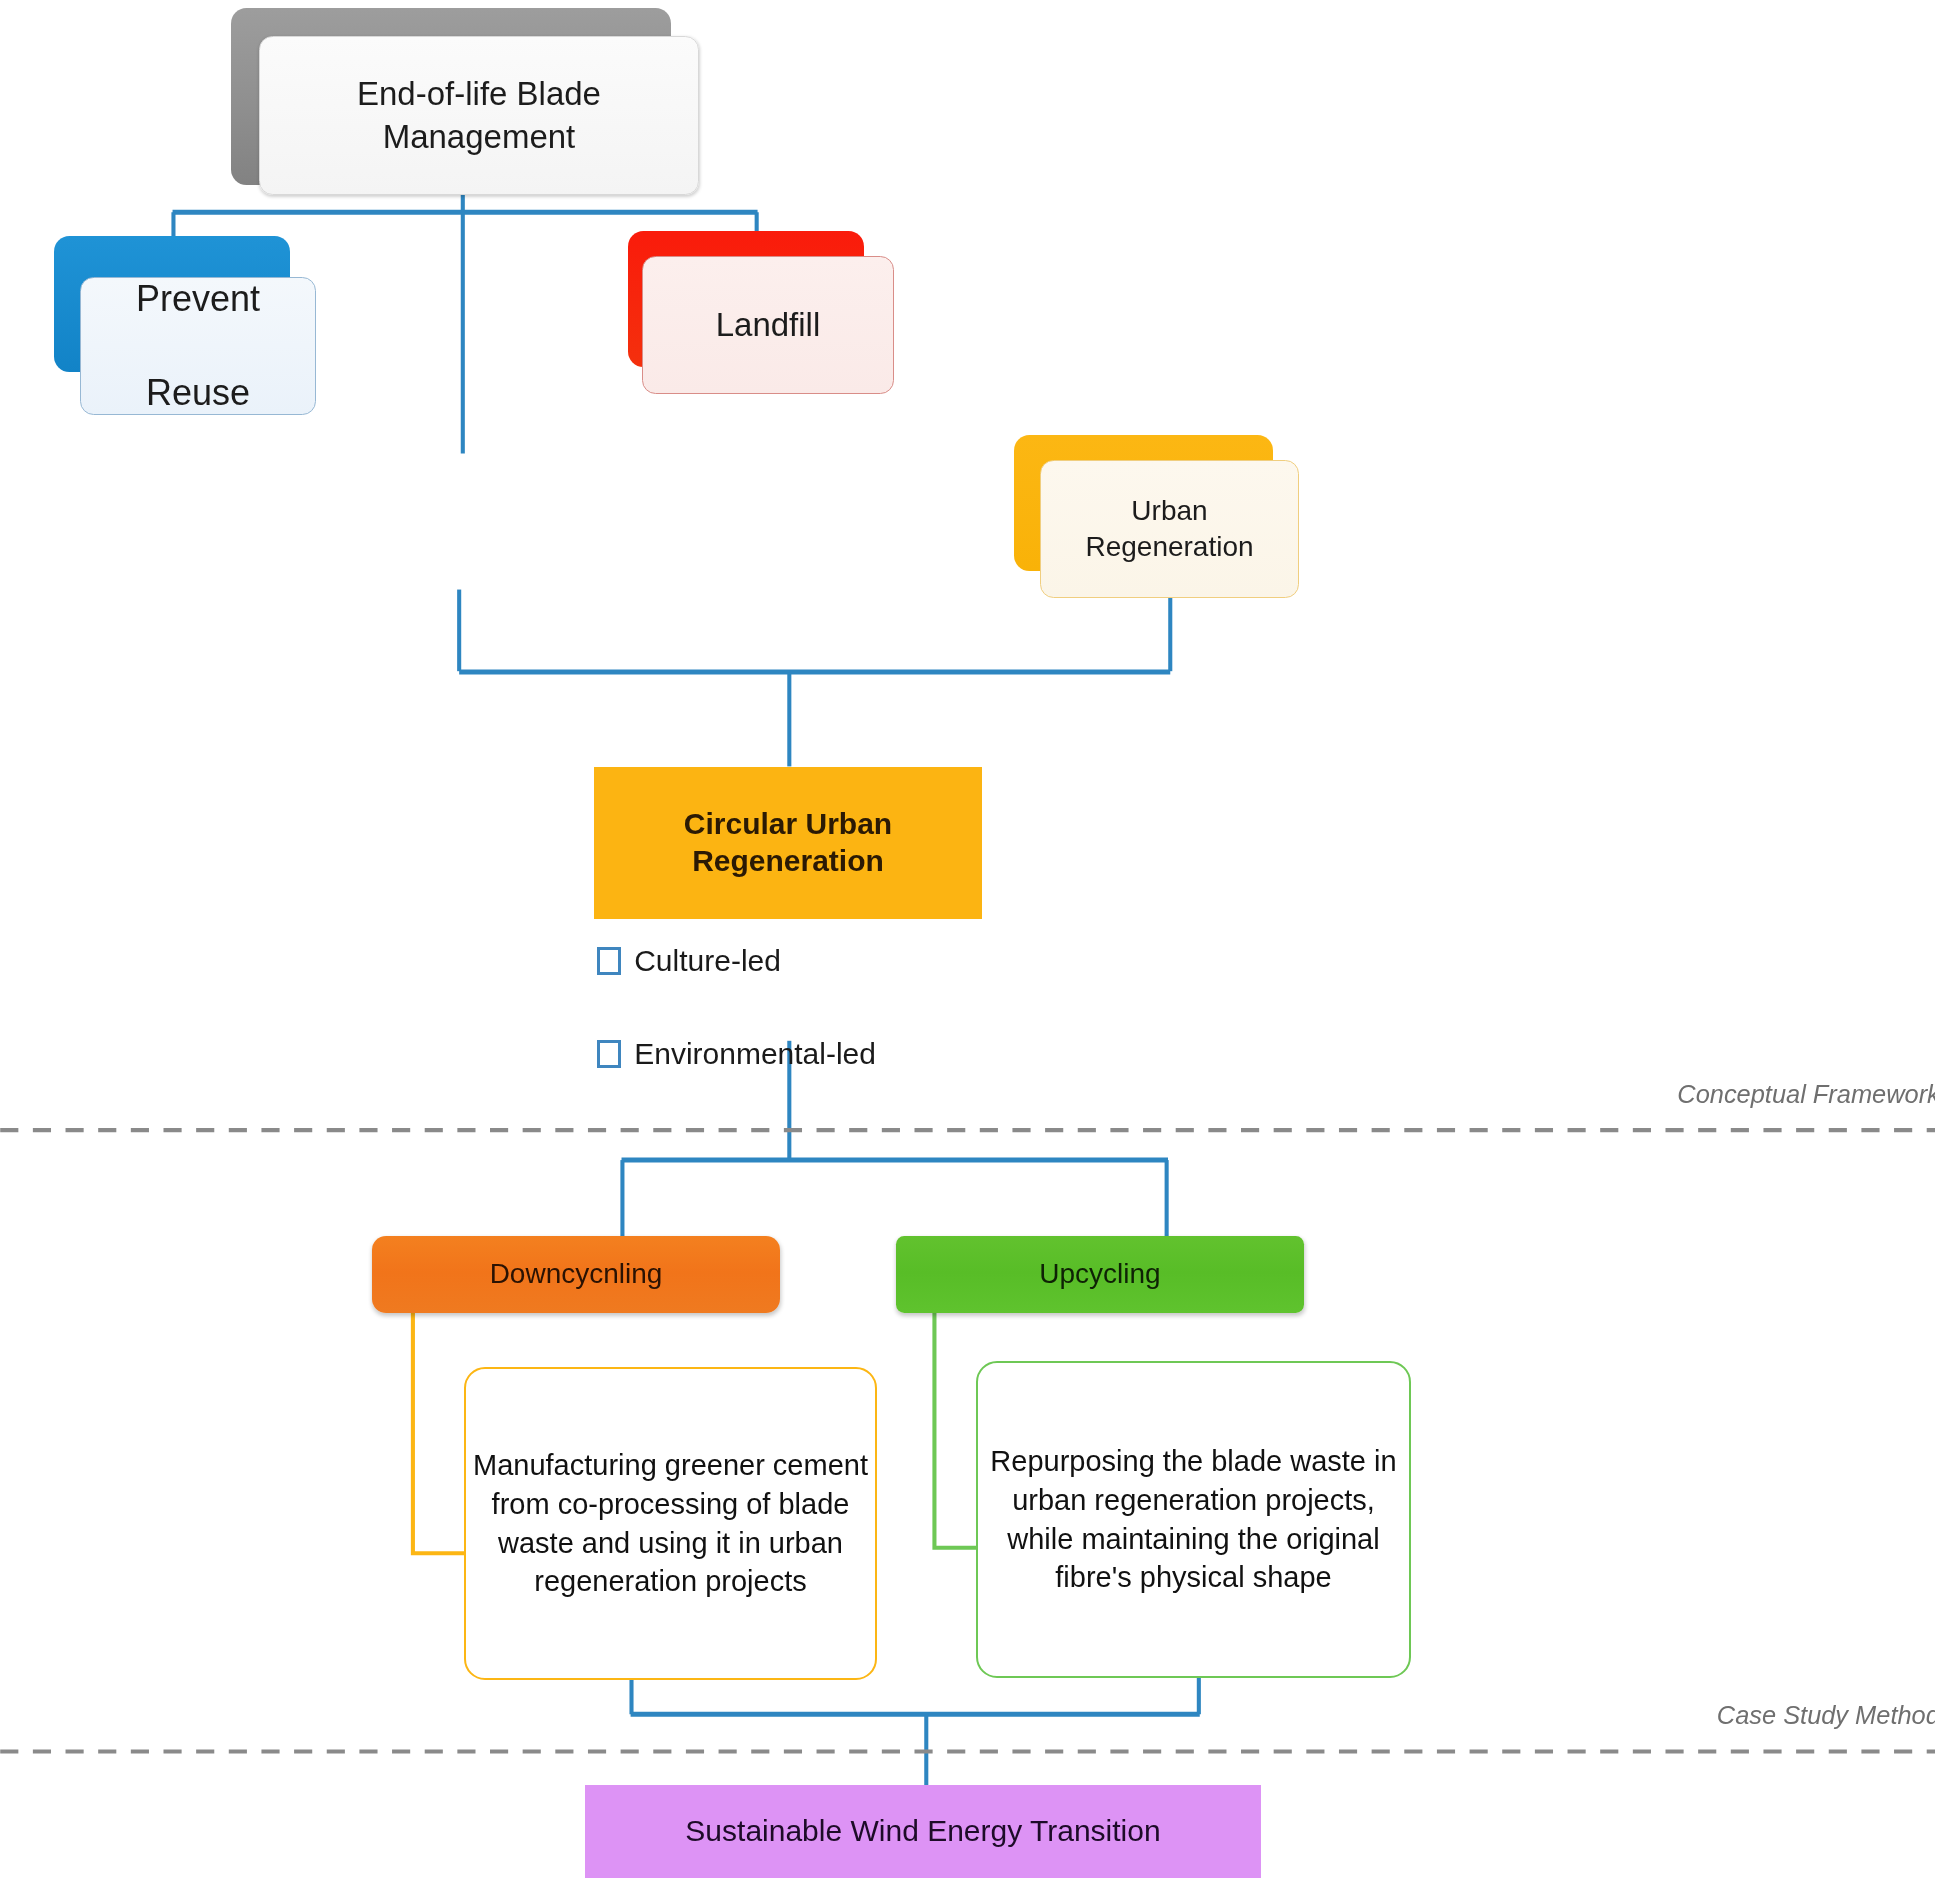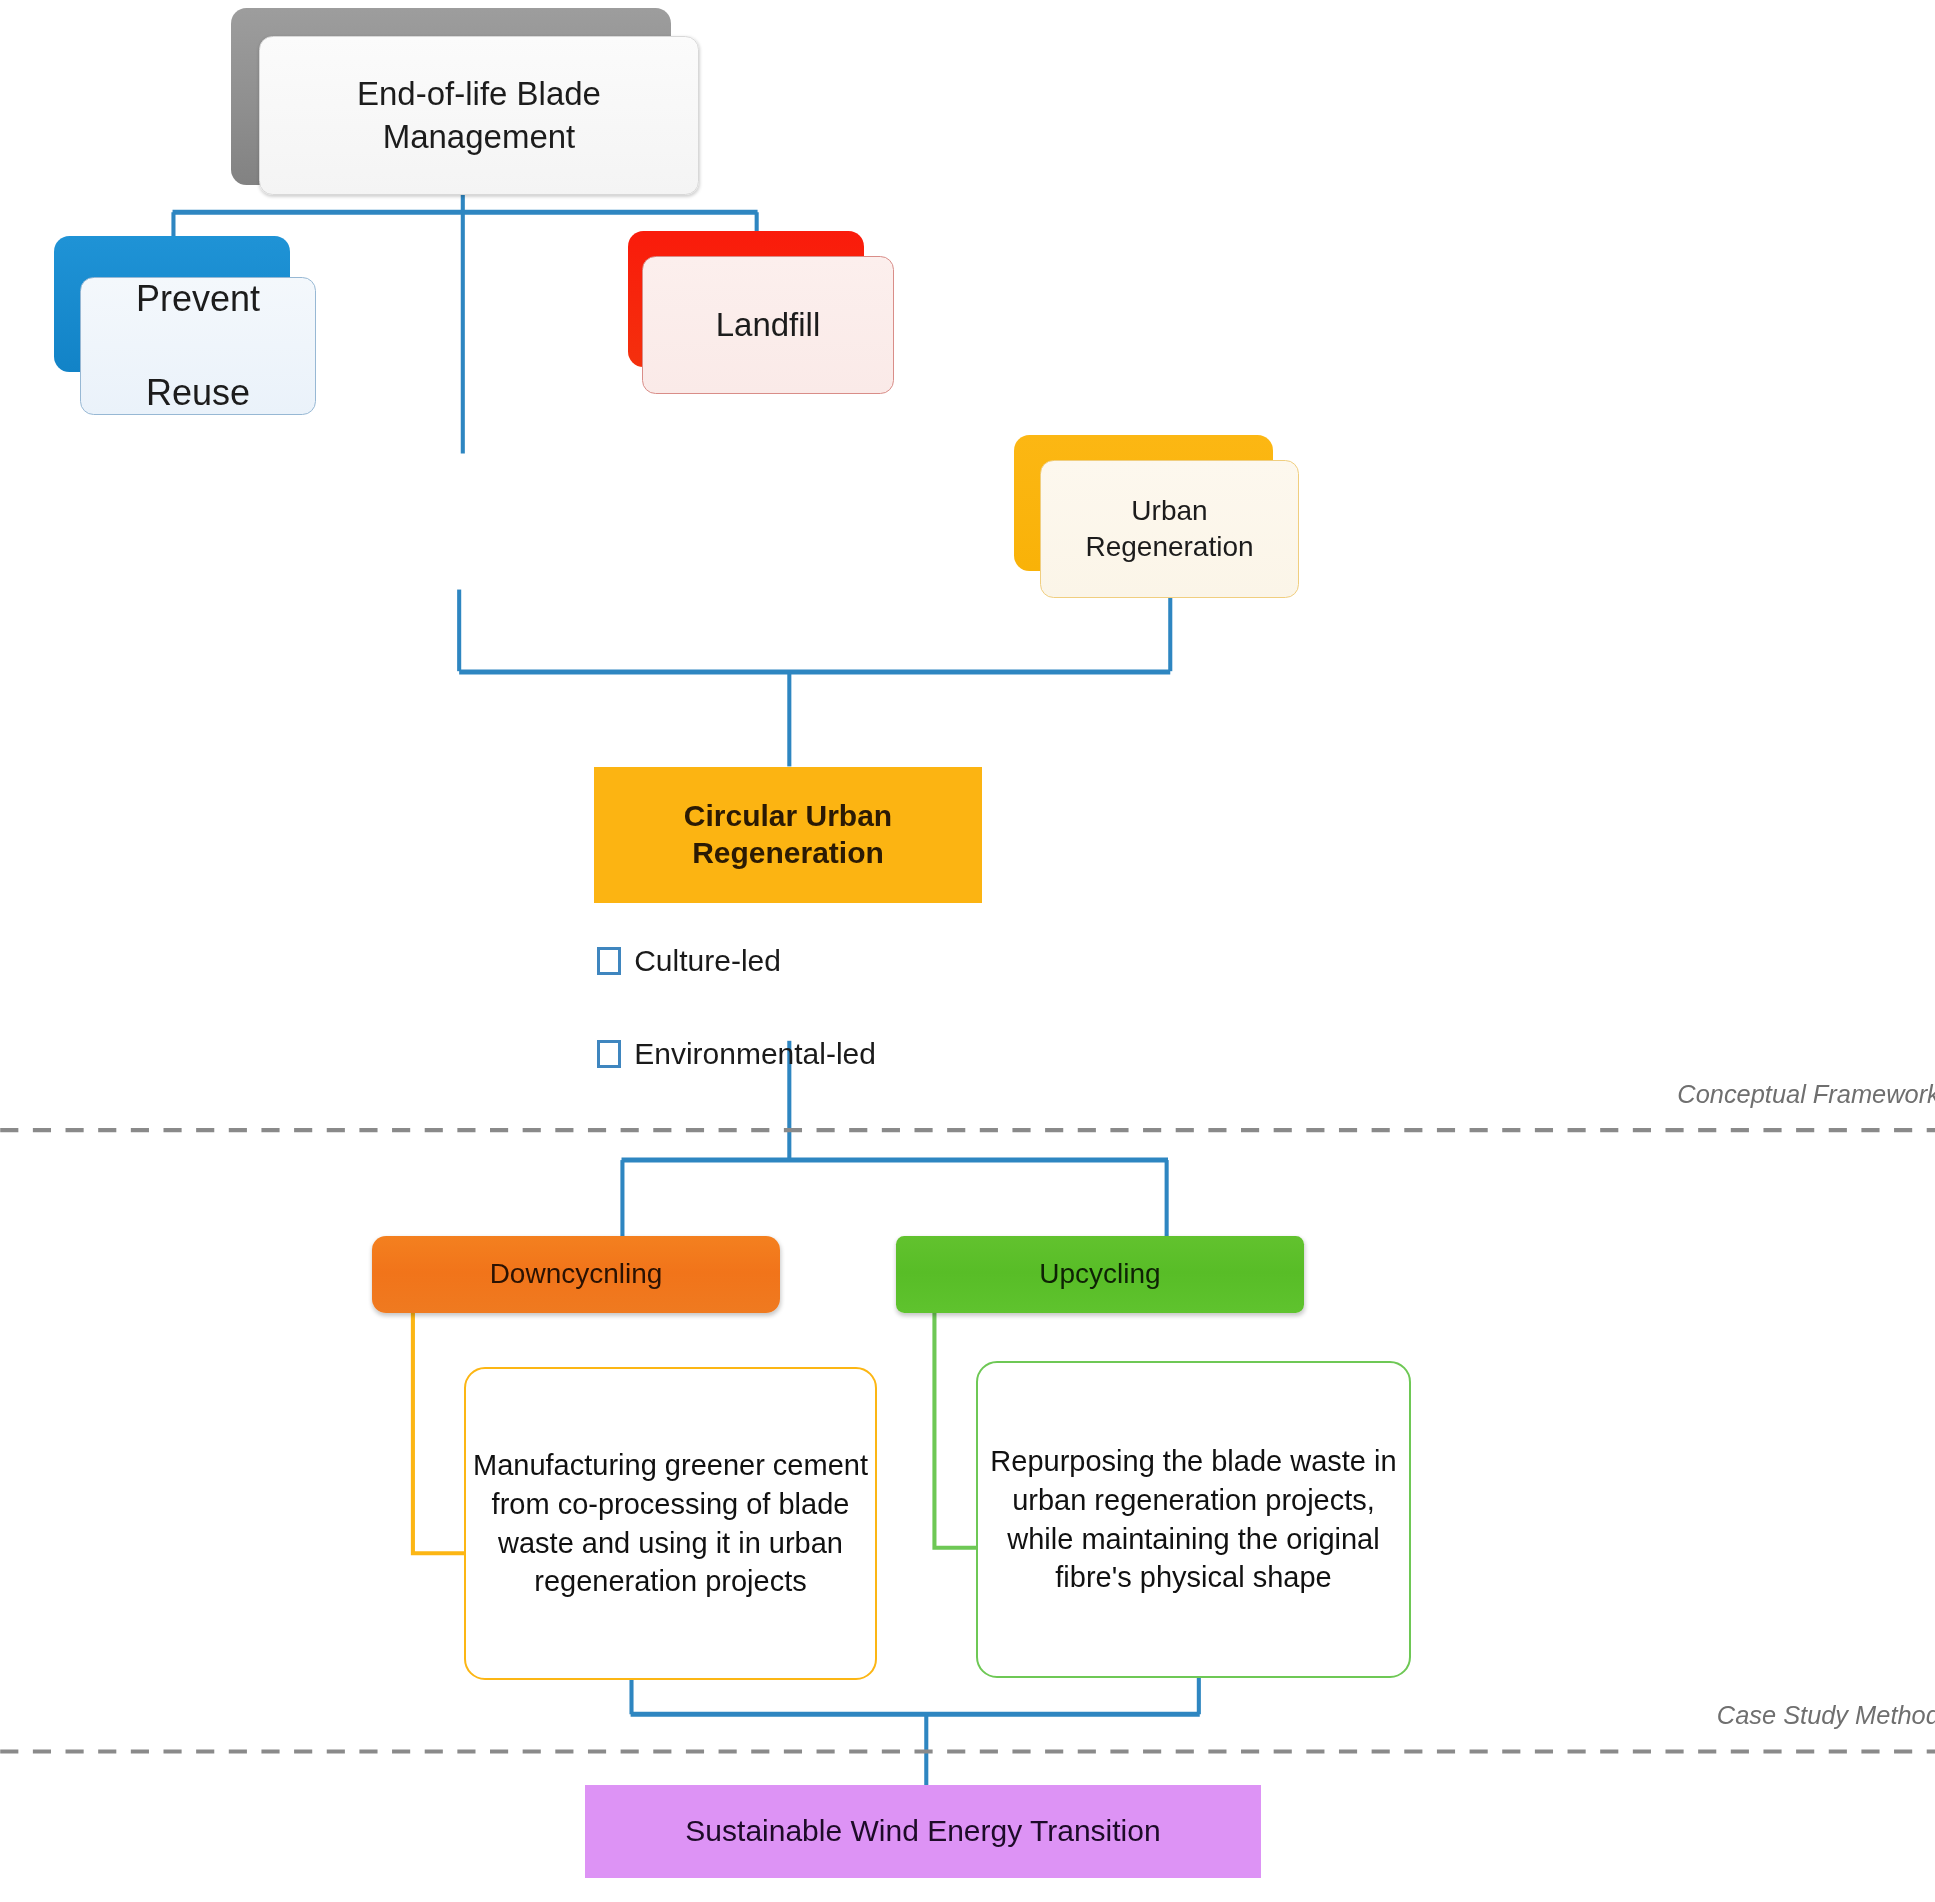--- a/index.html
+++ b/index.html
@@ -115,21 +115,21 @@
   #n-urbanreg .plate { background: linear-gradient(180deg,#fcb713 0%, #f9b208 100%); }
   #n-urbanreg .face {
     left: 26px; top: 25.4px; width: 259px; height: 138px;
     background: linear-gradient(180deg,#fdf8ee 0%, #fbf5e8 100%);
     border: 1.4px solid #f0ce7f;
     font-size: 28px;
   }
 
   
   #n-circular {
-    left: 594px; top: 767px; width: 388px; height: 136px;
+    left: 594px; top: 767px; width: 388px; height: 152px;
     background: #fcb412;
     color: #2b1a04;
     font-size: 30px;
     font-weight: 600;
   }
   #n-down {
     left: 372px; top: 1236px; width: 408px; height: 77px;
     background: linear-gradient(180deg,#f4801f 0%, #f1741a 48%, #ef7a20 100%);
     border-radius: 14px;
     color: #2a1203;

